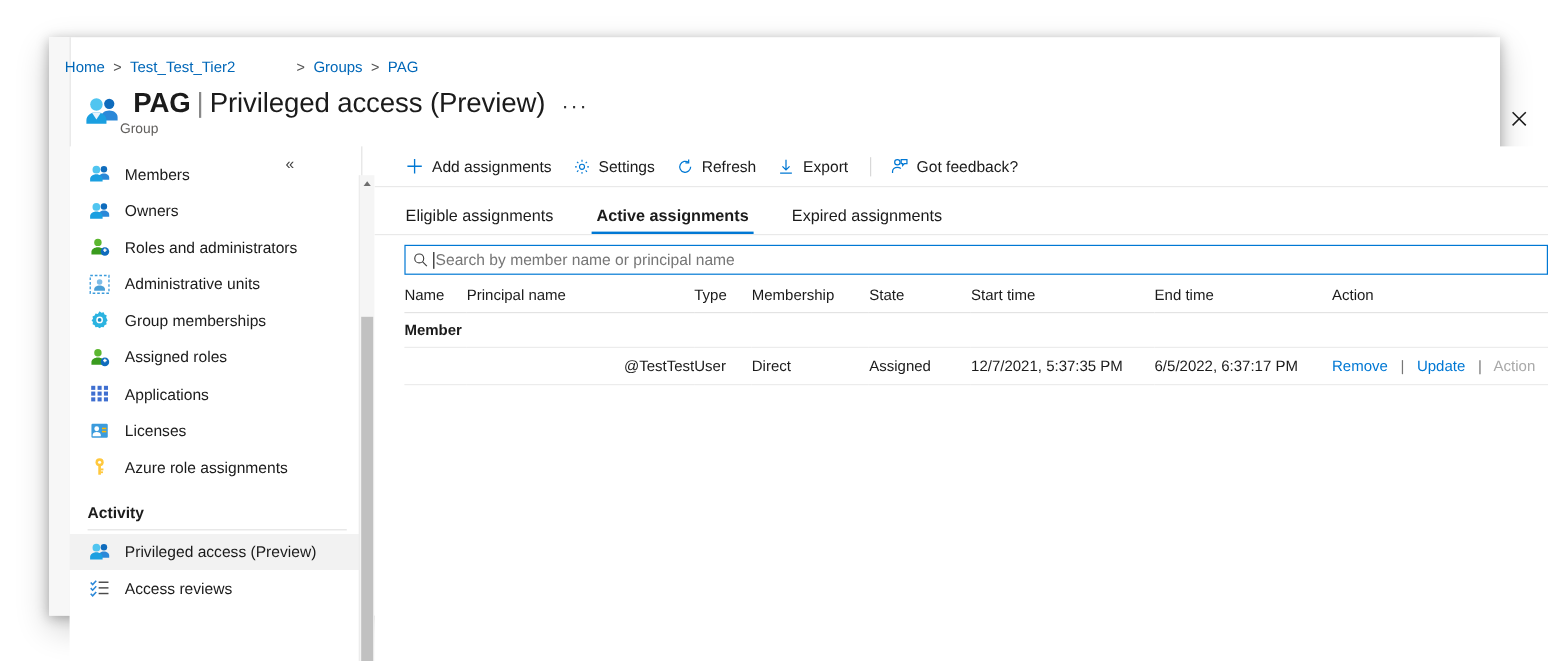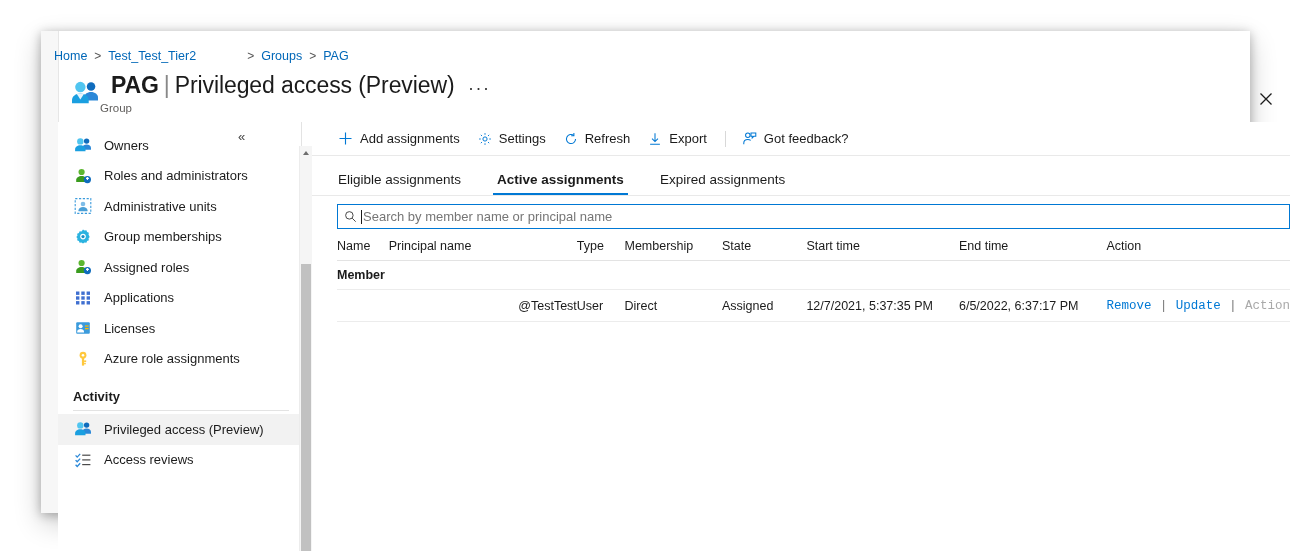--- a/index.html
+++ b/index.html
@@ -313,21 +313,21 @@
     padding: 8px 0 8px 0;
     border-bottom: 1px solid #ececec;
     white-space: nowrap;
     vertical-align: middle;
   }
   tr.grouprow td {
     font-weight: 600;
     padding: 7px 0 7px 0;
   }
   td.pname { text-align: right; padding-right: 10px; }
-  .lnk { color: #0078d4; cursor: pointer; font-family: Liberation Mono, monospace; }
+  .lnk { color: #0078d4; cursor: pointer; }
   .lnk.disabled { color: #a9a9a9; cursor: default; }
   .actsep { color: #767676; margin: 0 7px; }
 </style>
 </head>
 <body>
 
 <div id="root">
 
   <div class="window"></div>
   <div class="leftstrip"></div>
@@ -359,20 +359,29 @@
     <svg class="close-x" viewBox="0 0 22 22">
       <path d="M5.5 5.5 L16.5 16.5 M16.5 5.5 L5.5 16.5" stroke="#1b1b1b" stroke-width="1.3" fill="none"></path>
     </svg>
   </div>
 
   <div class="collapse-btn">«</div>
 
   <div class="sidebar">
     <div class="nav-spacer"></div>
 
+    <div class="nav-item">
+      <svg class="nav-icn" viewBox="0 0 18 18">
+        <circle cx="12.6" cy="5.1" r="2.7" fill="#0f6cbd"></circle>
+        <path d="M12.6 8.5c2.5 0 4.4 1.5 4.4 3.4v1.8h-8.8v-1.8c0-1.9 1.9-3.4 4.4-3.4z" fill="#2b88d8"></path>
+        <circle cx="6.3" cy="5.4" r="3.2" fill="#50c5f0"></circle>
+        <path d="M6.3 9.3c2.9 0 5.2 1.8 5.2 4v1.9H1.1v-1.9c0-2.2 2.3-4 5.2-4z" fill="#1a9fe0"></path>
+      </svg>
+      <span>Members</span>
+    </div>
 
     <div class="nav-item">
       <svg class="nav-icn" viewBox="0 0 18 18">
         <circle cx="12.6" cy="5.1" r="2.7" fill="#0f6cbd"></circle>
         <path d="M12.6 8.5c2.5 0 4.4 1.5 4.4 3.4v1.8h-8.8v-1.8c0-1.9 1.9-3.4 4.4-3.4z" fill="#2b88d8"></path>
         <circle cx="6.3" cy="5.4" r="3.2" fill="#50c5f0"></circle>
         <path d="M6.3 9.3c2.9 0 5.2 1.8 5.2 4v1.9H1.1v-1.9c0-2.2 2.3-4 5.2-4z" fill="#1a9fe0"></path>
       </svg>
       <span>Owners</span>
     </div>

